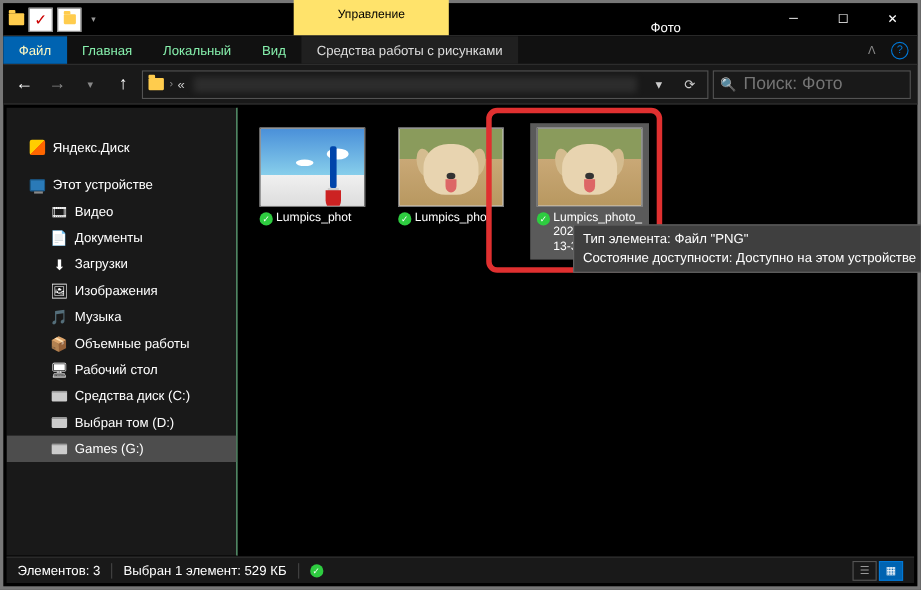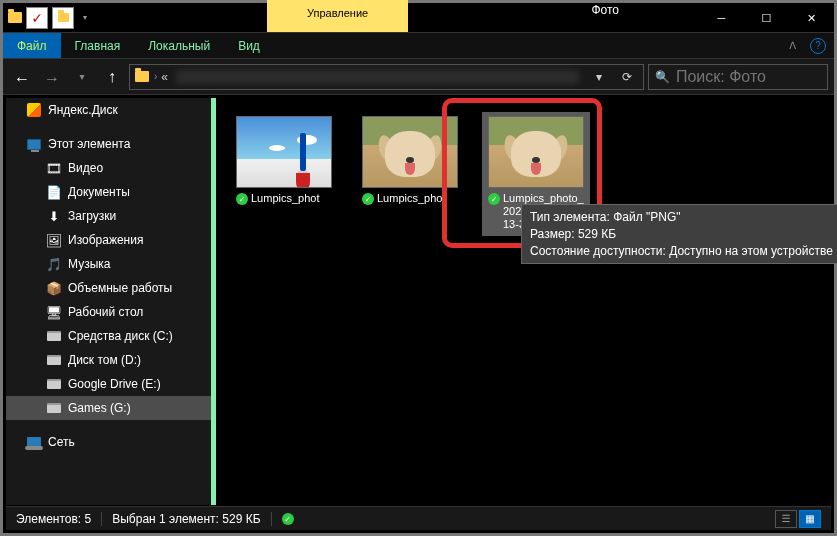--- a/index.html
+++ b/index.html
@@ -9,41 +9,41 @@
 .tb-left{display:flex;align-items:center;padding:0 4px;gap:2px}
 .tb-ico{width:16px;height:16px;display:inline-flex;align-items:center;justify-content:center}
 .folder-ico{width:14px;height:11px;background:#ffcc4d;border-radius:1px;position:relative}
 .folder-ico::before{content:"";position:absolute;top:-3px;left:0;width:6px;height:3px;background:#ffcc4d;border-radius:1px 1px 0 0}
 .qat{width:22px;height:22px;display:flex;align-items:center;justify-content:center;background:#fff;margin:4px 1px;border:1px solid #888}
 .qat .check{color:#c00;font-size:14px}
 .down-arrow{color:#999;font-size:8px;margin:0 6px}
 .ribbon-tab-area{flex:1;display:flex;align-items:flex-end}
 .ctx-group{display:flex;flex-direction:column;align-items:stretch;margin-left:170px}
 .ctx-title{background:#ffe36b;color:#000;text-align:center;font-size:11px;padding:13px 40px}
-.title-right{margin-left:auto;display:flex;align-items:flex-start}
+.title-right{margin-left:auto;display:flex;align-items:flex-end}
 .title-txt{color:#fff;padding:0 80px 0 20px;font-size:12px}
 .win-btn{width:45px;height:30px;display:flex;align-items:center;justify-content:center;color:#fff;font-size:11px}
 .menubar{height:26px;background:#111;display:flex;align-items:stretch;border-bottom:1px solid #333}
-.menu-file{background:#0063b1;color:#bef264;padding:8px 14px;display:flex;align-items:center}
+.menu-file{background:#0063b1;color:#fef9c3;padding:8px 14px;display:flex;align-items:center}
 .menu-tab{padding:4px 14px;color:#86efac;display:flex;align-items:center}
 .menu-ctx{background:#202020;color:#ddd;padding:4px 14px;display:flex;align-items:center}
 .menu-right{margin-left:auto;display:flex;align-items:center;padding:0 8px;gap:14px}
 .chev{color:#888;font-size:10px}
 .help{width:16px;height:16px;border:1px solid #0078d7;border-radius:50%;color:#0078d7;display:flex;align-items:center;justify-content:center;font-size:10px}
 .navbar{height:36px;background:#191919;display:flex;align-items:center;padding:0 6px;gap:4px;border-bottom:1px solid #333}
 .nav-btn{width:26px;height:26px;display:flex;align-items:center;justify-content:center;color:#888;font-size:16px}
 .nav-btn.enabled{color:#fff}
 .addr{flex:1;height:26px;background:#191919;border:1px solid #535353;display:flex;align-items:center;padding:0 4px;gap:4px;position:relative}
 .addr-blur{flex:1;height:14px;background:#3a3a3a;border-radius:2px;filter:blur(3px);opacity:.6;margin:0 4px}
 .addr-sep{color:#888;font-size:10px}
 .addr-btn{width:24px;height:24px;display:flex;align-items:center;justify-content:center;color:#ccc}
 .search{width:180px;height:26px;background:#191919;border:1px solid #535353;display:flex;align-items:center;padding:0 6px;gap:6px}
 .search input{background:transparent;border:none;outline:none;color:#888;flex:1;font-size:16px}
 .content{position:absolute;top:95px;left:3px;right:3px;bottom:28px;display:flex;background:#000}
-.sidebar{width:210px;background:#191919;border-right:5px solid #86efac;padding:0 0;overflow:hidden}
+.sidebar{width:210px;background:#191919;border-right:1px solid #86efac;padding:24px 0;overflow:hidden}
 .tree-item{display:flex;align-items:center;height:24px;padding-left:20px;gap:6px;color:#ddd}
 .tree-item.lvl1{padding-left:40px}
 .tree-item.sel{background:#4d4d4d}
 .tree-ico{width:16px;height:16px;display:flex;align-items:center;justify-content:center;font-size:13px}
 .tree-sep{height:10px}
 .main{flex:1;background:#000;position:relative;padding:14px}
 .thumbs{display:flex;gap:18px;align-items:flex-start}
 .thumb{width:108px;display:flex;flex-direction:column;align-items:center;gap:4px;padding:4px}
 .thumb.selected{background:#5a5a5a}
 .thumb-img{width:96px;height:72px;background:#fff;border:1px solid #666;position:relative;display:flex;align-items:center;justify-content:center;overflow:hidden}
@@ -105,20 +105,21 @@
     <div class="win-btn">☐</div>
     <div class="win-btn close">✕</div>
   </div>
 </div>
 
 <div class="menubar">
   <div class="menu-file">Файл</div>
   <div class="menu-tab">Главная</div>
   <div class="menu-tab">Локальный</div>
   <div class="menu-tab">Вид</div>
+  <div class="menu-ctx">Средства работы с рисунками</div>
   <div class="menu-right">
     <span class="chev">ᐱ</span>
     <span class="help">?</span>
   </div>
 </div>
 
 <div class="navbar">
   <div class="nav-btn enabled">←</div>
   <div class="nav-btn">→</div>
   <div class="nav-btn" style="font-size:10px">▾</div>
@@ -145,21 +146,21 @@
       <span class="tree-ico">
             <span class="yd-ico"></span>
           </span>
       <span>Яндекс.Диск</span>
     </div>
     <div class="tree-sep"></div>
     <div class="tree-item">
       <span class="tree-ico">
             <span class="pc-ico"></span>
           </span>
-      <span>Этот элемента</span>
+      <span>Этот устройстве</span>
     </div>
     <div id="tree-items">
           <div class="tree-item lvl1">
             <span class="tree-ico">🎞</span>
             <span>Видео</span>
           </div>
           <div class="tree-item lvl1">
             <span class="tree-ico">📄</span>
             <span>Документы</span>
           </div>
@@ -186,42 +187,30 @@
           <div class="tree-item lvl1">
             <span class="tree-ico">
               <span class="disk-ico"></span>
             </span>
             <span>Средства диск (C:)</span>
           </div>
           <div class="tree-item lvl1">
             <span class="tree-ico">
               <span class="disk-ico"></span>
             </span>
-            <span>Диск том (D:)</span>
-          </div>
-          <div class="tree-item lvl1">
-            <span class="tree-ico">
-              <span class="disk-ico"></span>
-            </span>
-            <span>Google Drive (E:)</span>
+            <span>Выбран том (D:)</span>
           </div>
           <div class="tree-item lvl1 sel">
             <span class="tree-ico">
               <span class="disk-ico"></span>
             </span>
             <span>Games (G:)</span>
           </div>
         </div>
     <div class="tree-sep"></div>
-    <div class="tree-item">
-      <span class="tree-ico">
-            <span class="net-ico"></span>
-          </span>
-      <span>Сеть</span>
-    </div>
   </div>
 
   <div class="main">
     <div class="thumbs" id="thumbs">
           <div class="thumb">
             <div class="thumb-img">
               <div class="sky">
                 <div class="cloud"></div>
               </div>
               <div class="brush">
@@ -264,28 +253,27 @@
               <span class="sync-badge">✓</span>
               <span class="thumb-name">Lumpics_photo_202<br>13-37</span>
             </div>
           </div>
         </div>
 
     <div class="highlight" style="left:226px;top:0px;width:160px;height:150px"></div>
 
     <div class="tooltip" style="left:305px;top:106px">
       <div>Тип элемента: Файл "PNG"</div>
-      <div>Размер: 529 КБ</div>
       <div>Состояние доступности: Доступно на этом устройстве</div>
     </div>
   </div>
 </div>
 
 <div class="statusbar">
-  <span>Элементов: 5</span>
+  <span>Элементов: 3</span>
   <span class="status-sep"></span>
   <span>Выбран 1 элемент: 529 КБ</span>
   <span class="status-sep"></span>
   <span class="sync-badge">✓</span>
   <div class="status-right">
     <div class="view-btn">☰</div>
     <div class="view-btn active">▦</div>
   </div>
 </div>
 

